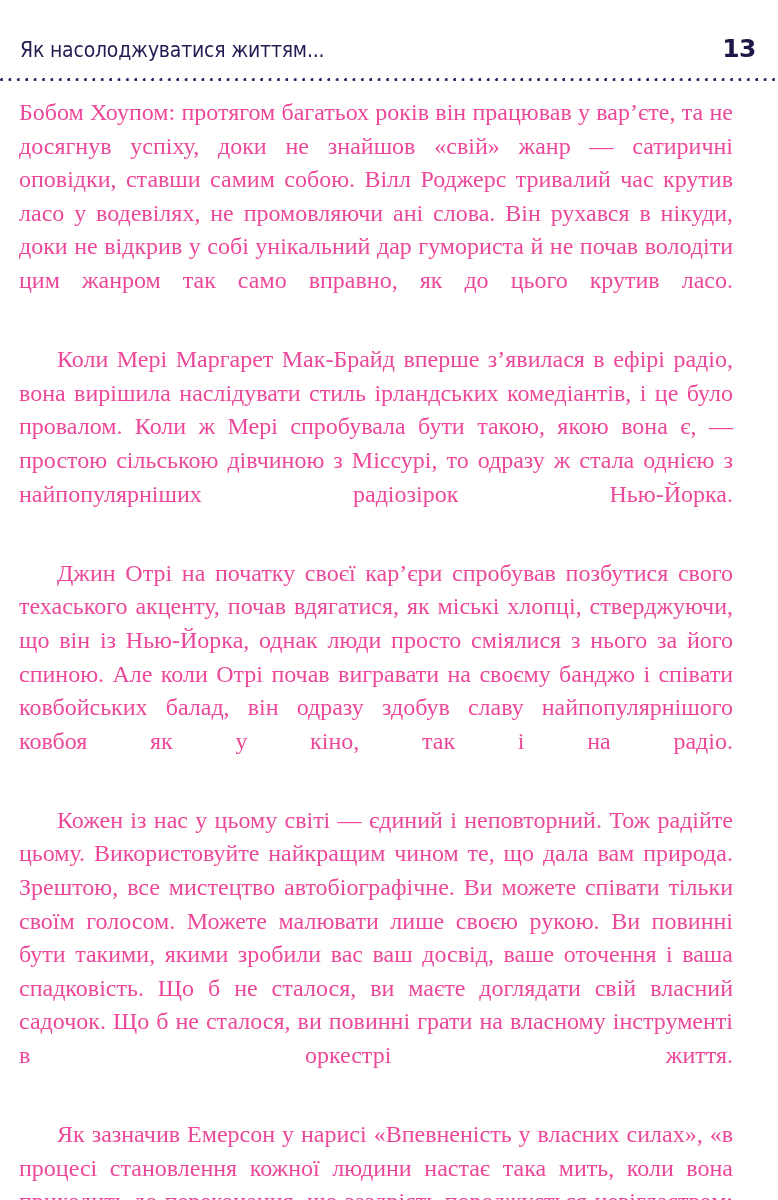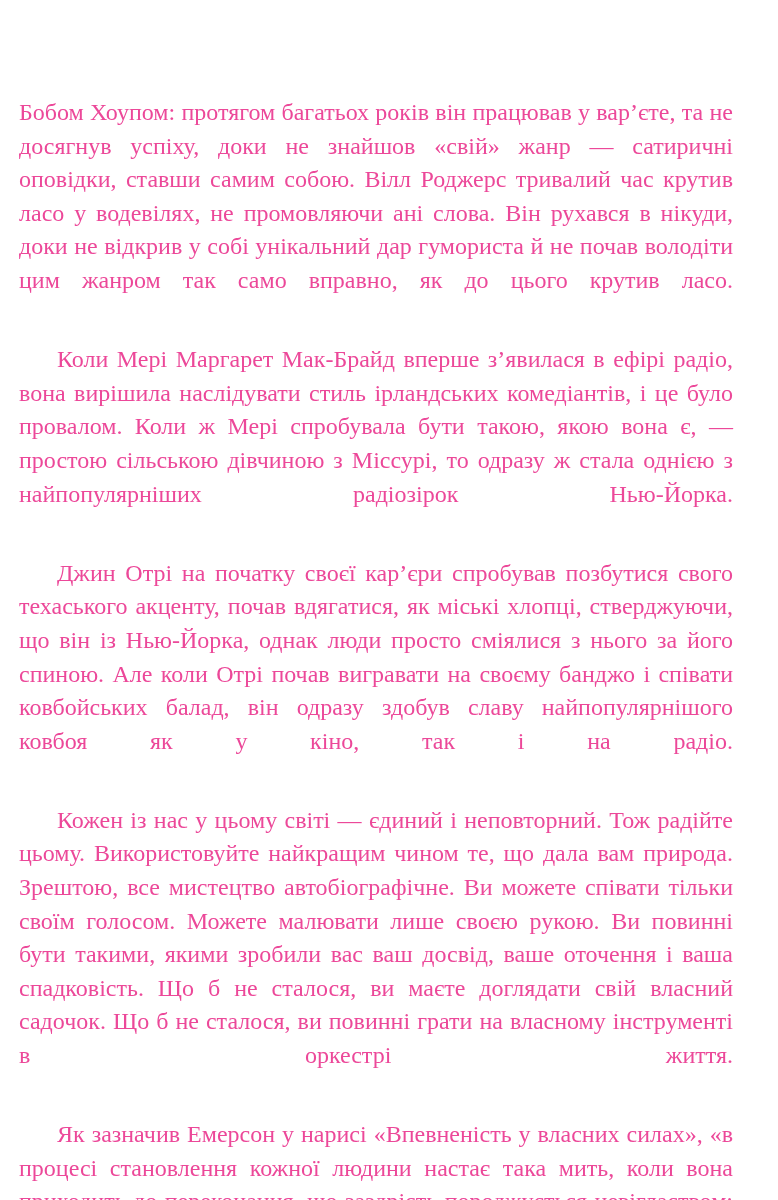--- a/index.html
+++ b/index.html
@@ -109,20 +109,27 @@
     content: "";
     display: inline-block;
     width: 100%;
   }
 </style>
 </head>
 <body>
 
 <div class="page">
 
+  <div class="running-head">
+    <div class="running-head-row">
+      <div class="running-title">Як насолоджуватися життям...</div>
+      <div class="page-number">13</div>
+    </div>
+    <div class="head-rule"></div>
+  </div>
 
   <div class="text-column">
     <p class="para first">Бобом Хоупом: протягом багатьох років він працював у вар’єте, та не досягнув успіху, доки не знайшов «свій» жанр — сатиричні оповідки, ставши самим собою. Вілл Роджерс тривалий час крутив ласо у водевілях, не промовляючи ані слова. Він рухався в нікуди, доки не відкрив у собі унікальний дар гумориста й не почав володіти цим жанром так само вправно, як до цього крутив ласо.</p>
     <p class="para">Коли Мері Маргарет Мак-Брайд вперше з’явилася в ефірі радіо, вона вирішила наслідувати стиль ірландських комедіантів, і це було провалом. Коли ж Мері спробувала бути такою, якою вона є, — простою сільською дівчиною з Міссурі, то одразу ж стала однією з найпопулярніших радіозірок Нью-Йорка.</p>
     <p class="para">Джин Отрі на початку своєї кар’єри спробував позбутися свого техаського акценту, почав вдягатися, як міські хлопці, стверджуючи, що він із Нью-Йорка, однак люди просто сміялися з нього за його спиною. Але коли Отрі почав вигравати на своєму банджо і співати ковбойських балад, він одразу здобув славу найпопулярнішого ковбоя як у кіно, так і на радіо.</p>
     <p class="para">Кожен із нас у цьому світі — єдиний і неповторний. Тож радійте цьому. Використовуйте найкращим чином те, що дала вам природа. Зрештою, все мистецтво автобіографічне. Ви можете співати тільки своїм голосом. Можете малювати лише своєю рукою. Ви повинні бути такими, якими зробили вас ваш досвід, ваше оточення і ваша спадковість. Що б не сталося, ви маєте доглядати свій власний садочок. Що б не сталося, ви повинні грати на власному інструменті в оркестрі життя.</p>
     <p class="para">Як зазначив Емерсон у нарисі «Впевненість у власних силах», «в процесі становлення кожної людини настає така мить, коли вона приходить до переконання, що заздрість породжується невіглаством; що наслідування</p>
   </div>
 
 </div>

